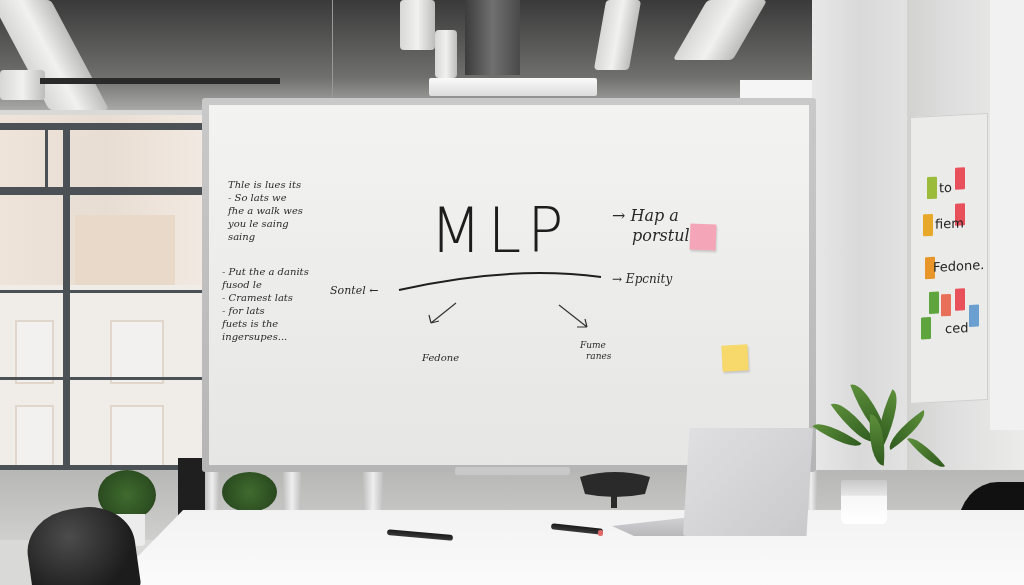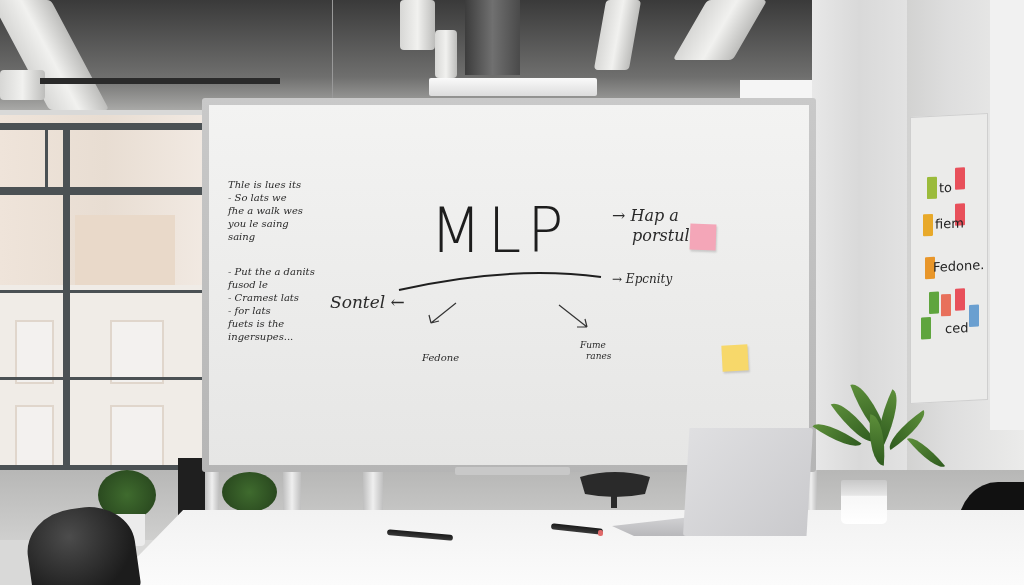--- a/index.html
+++ b/index.html
@@ -134,38 +134,38 @@
 <div class="abs wb-surface"></div>
 <div class="abs wb-tray"></div>
 
 <div class="hand note" style="left:228px;top:178px;">
   <div>Thle is lues its</div>
   <div>- So lats we</div>
   <div>  fhe a walk wes</div>
   <div>  you le saing</div>
   <div>  saing</div>
 </div>
-<div class="hand note" style="left:228px;top:265px;">
+<div class="hand note" style="left:222px;top:265px;">
   <div>- Put the a danits</div>
   <div>  fusod le</div>
   <div>- Cramest lats</div>
   <div>- for lats</div>
   <div>  fuets is the</div>
   <div>  ingersupes...</div>
 </div>
 
 <div class="hand mlp">MLP</div>
 
 <svg class="abs" style="left:209px;top:105px;" width="600" height="360">
   <path d="M190 185 Q300 160 392 172" stroke="#1f1f1f" stroke-width="2" fill="none"></path>
   <path d="M247 198 L222 218 M222 218 L220 210 M222 218 L230 216" stroke="#333" stroke-width="1.2" fill="none"></path>
   <path d="M350 200 L378 222 M378 222 L368 222 M378 222 L376 214" stroke="#333" stroke-width="1.2" fill="none"></path>
 </svg>
 
-<div class="hand" style="left:330px;top:292px;font-size:17px;">Sontel ←</div>
+<div class="hand" style="left:330px;top:284px;font-size:11px;">Sontel ←</div>
 <div class="hand" style="left:612px;top:206px;font-size:16px;line-height:20px;">
   <div>→ Hap a</div>
   <div style="padding-left:20px;">porstul</div>
 </div>
 <div class="hand" style="left:612px;top:272px;font-size:12px;">→ Epcnity</div>
 <div class="hand" style="left:422px;top:352px;font-size:10px;">Fedone</div>
 <div class="hand" style="left:580px;top:340px;font-size:9px;line-height:11px;">
   <div>Fume</div>
   <div style="padding-left:6px;">ranes</div>
 </div>

